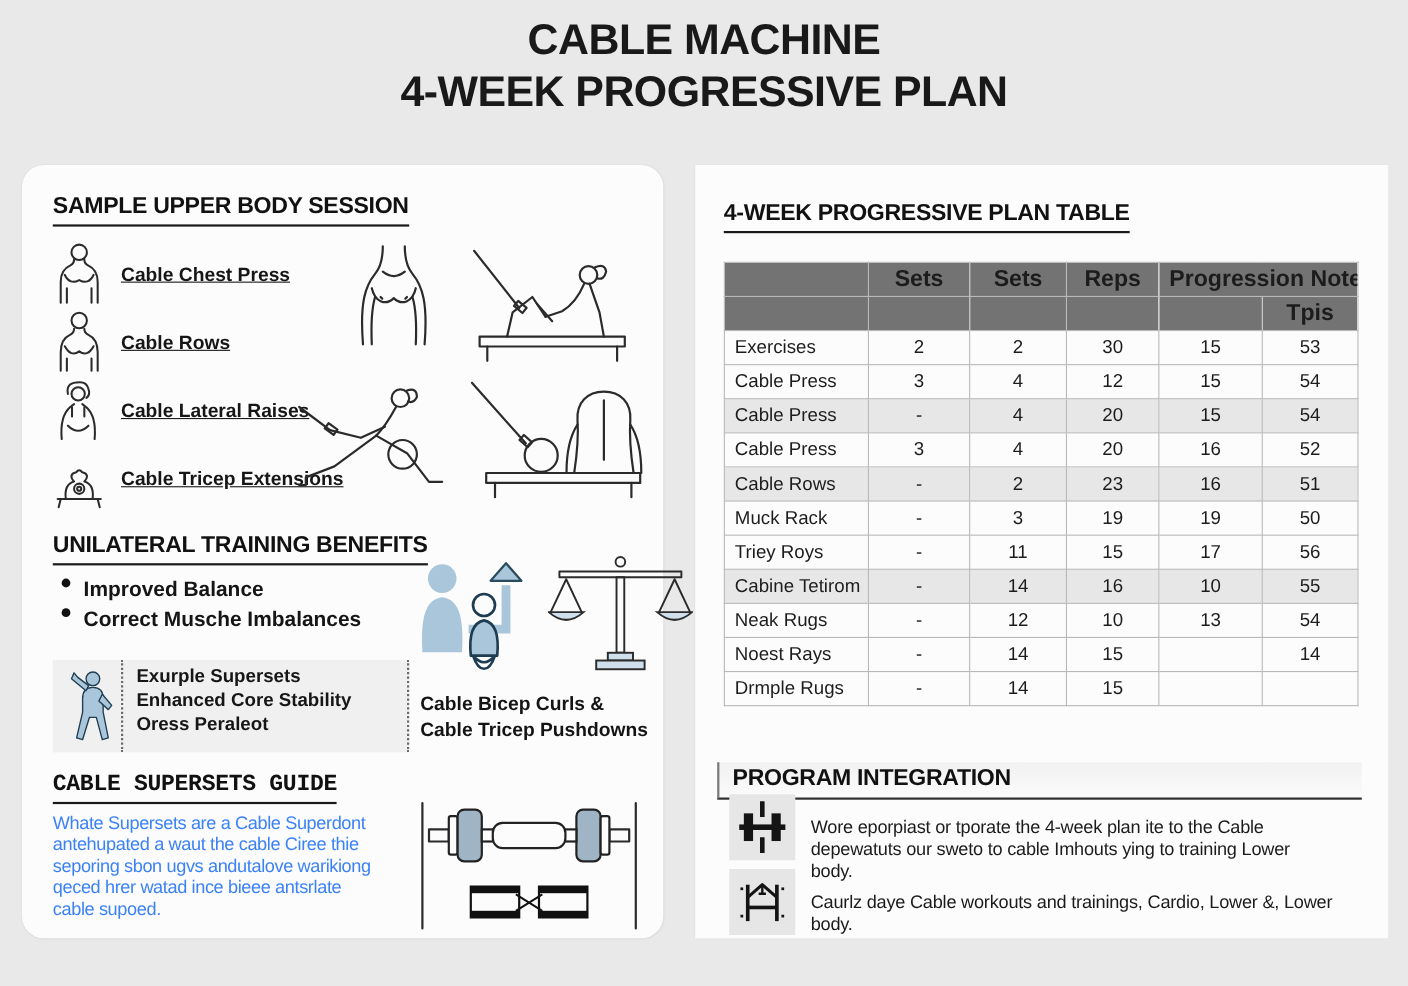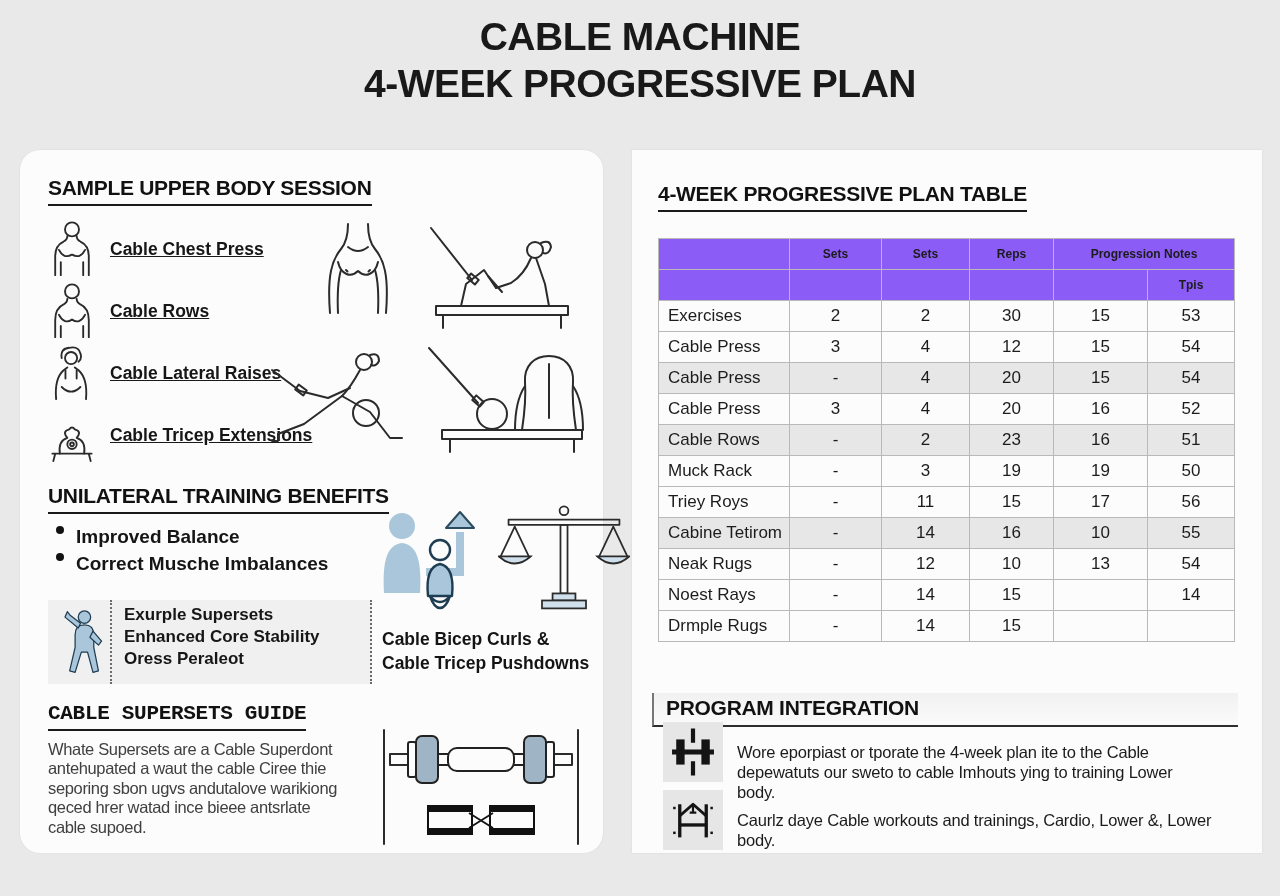--- a/index.html
+++ b/index.html
@@ -49,33 +49,33 @@
     border-right:2px dotted #6b6b6b;
   }
   .callout .icon-zone { width:62px; height:100%; display:flex; align-items:center; justify-content:center; }
   .callout .text-zone { border-left:2px dotted #6b6b6b; padding:4px 0 4px 12px; height:100%; display:flex; flex-direction:column; }
   .callout .c-line { font-size:17px; font-weight:700; color:#161616; line-height:1.3; }
 
   .superset-caption { font-size:17.5px; font-weight:700; line-height:1.35; color:#141414; }
 
   .guide-body {
     font-size:16.5px; line-height:1.18; letter-spacing:-0.35px;
-    color:#404040; width:296px;
+    color:#3b82f6; width:296px;
   }
 
   
   table.plan {
     border-collapse:collapse; width:576px; table-layout:fixed;
     font-size:17px; color:#1c1c1c;
   }
   table.plan td, table.plan th {
     border:1px solid #b9b9b9; height:31px; padding:2px 9px;
     font-weight:400; text-align:center; overflow:hidden; white-space:nowrap;
   }
-  table.plan th { background:#8b5cf6; font-weight:700; font-size:12px; }
+  table.plan th { background:#737373; font-weight:700; font-size:21px; }
   table.plan td:first-child { text-align:left; }
   table.plan tr.shade td { background:#e7e7e7; }
   table.plan tr.subhead th { font-weight:700; }
 
   
   .integration-head {
     position:absolute; left:20px; top:543px; width:586px;
     border-left:2px solid #777; border-bottom:2px solid #2e2e2e;
     background:linear-gradient(#f1f1f1,#fbfbfb);
     padding:3px 0 5px 12px;

